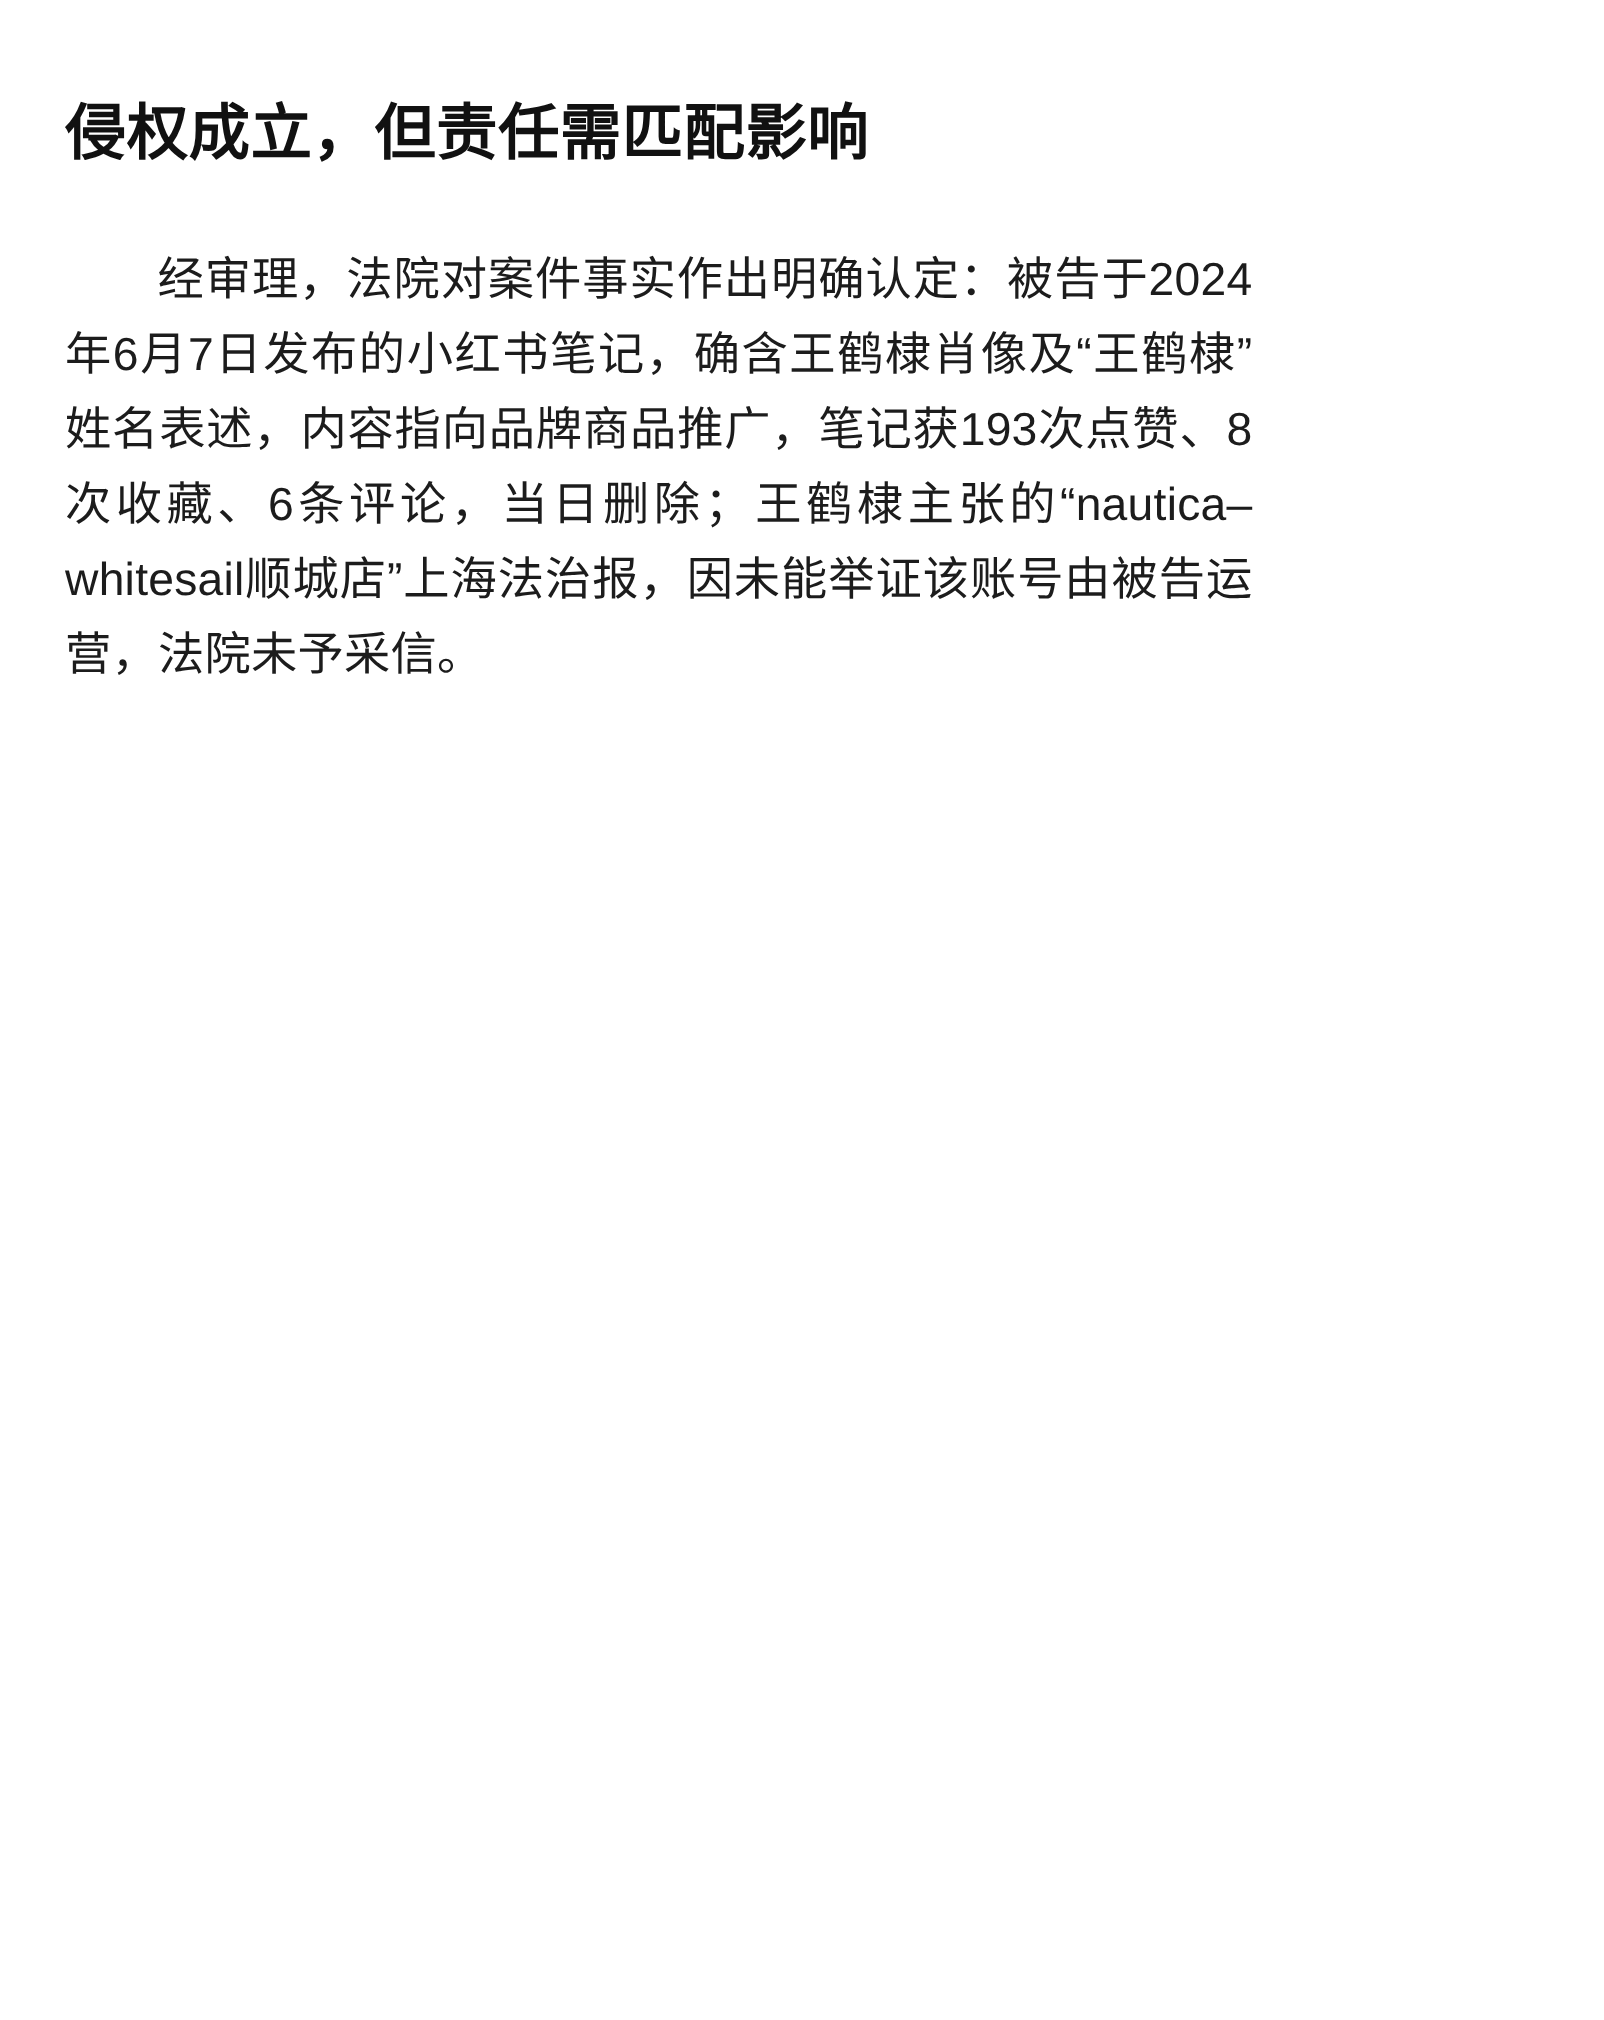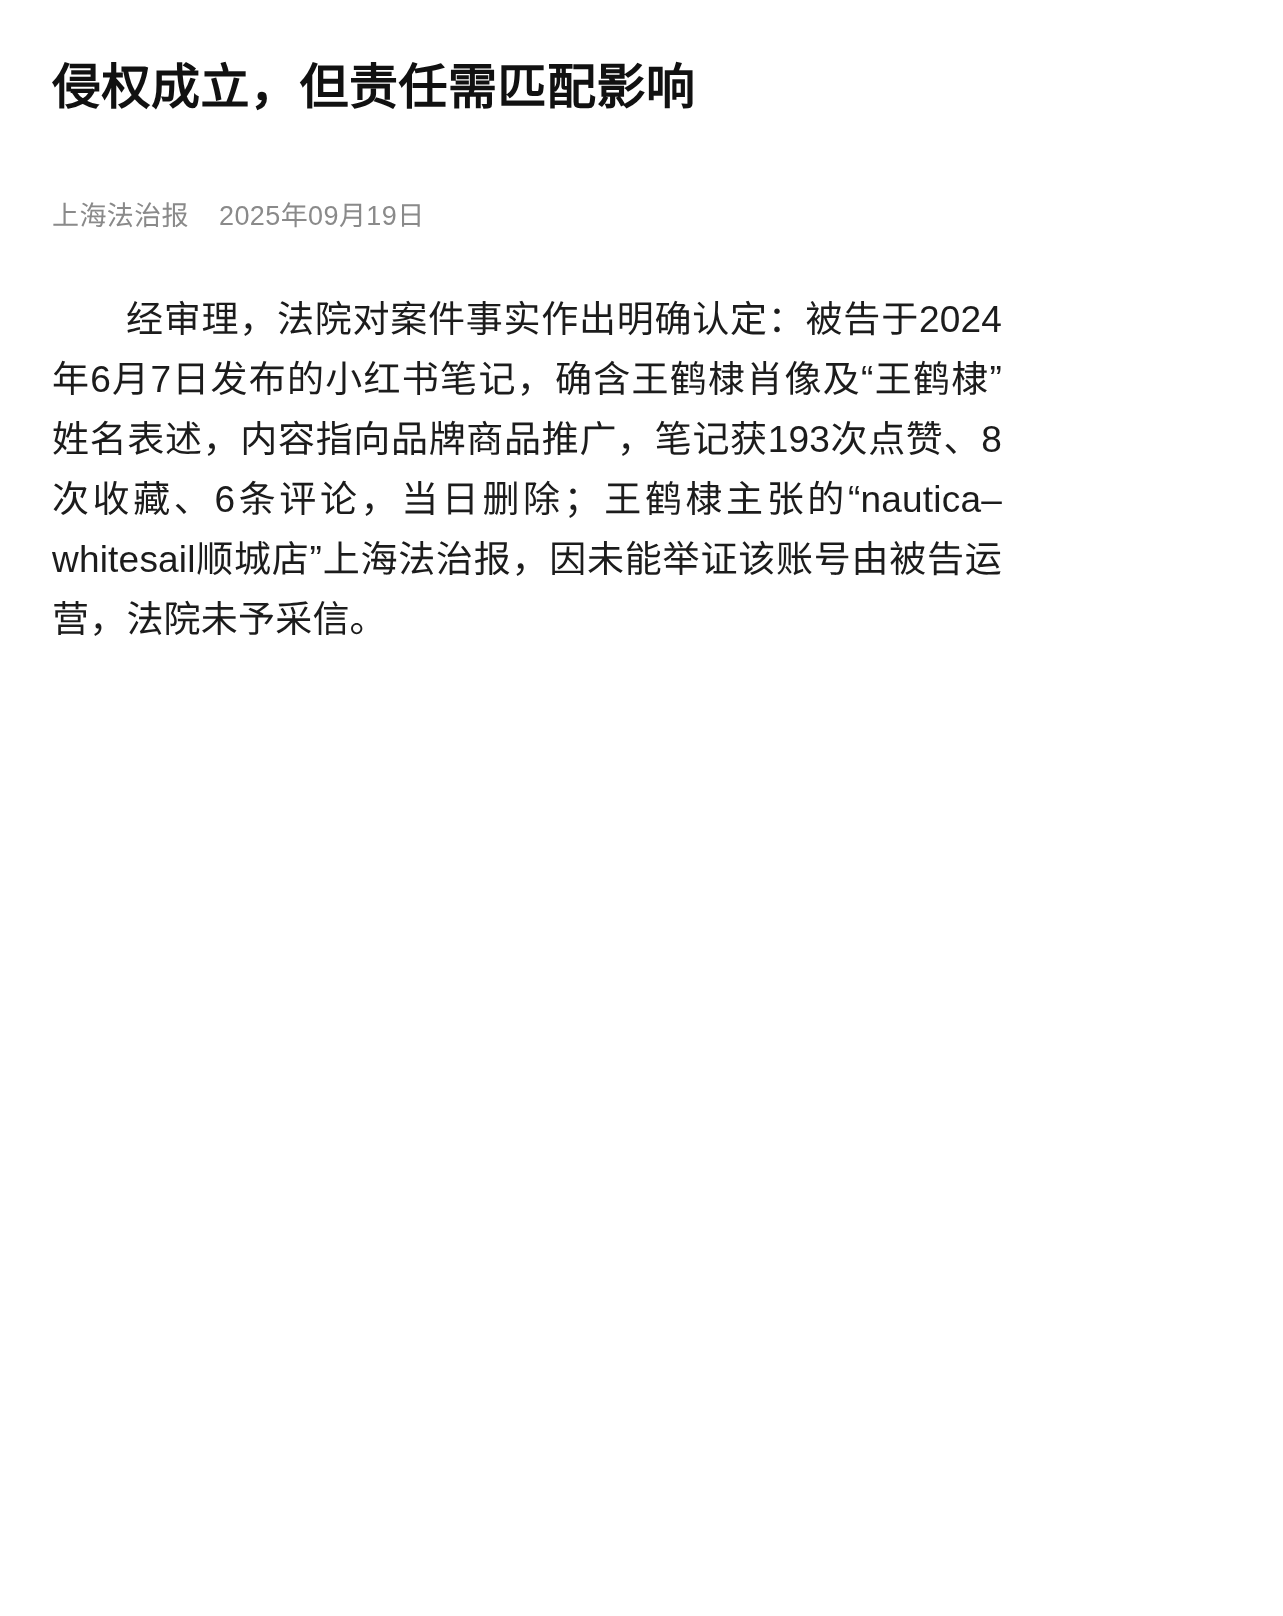--- a/index.html
+++ b/index.html
@@ -10,21 +10,21 @@
   body {
     width: 1283px;
     min-height: 1616px;
     font-family: "Liberation Sans", "DejaVu Sans", sans-serif;
     color: #1a1a1a;
     -webkit-font-smoothing: antialiased;
   }
   .article {
     box-sizing: border-box;
     width: 1054px;
-    padding: 44px 52px 40px 52px;
+    padding: 64px 52px 40px 52px;
   }
   .article-title {
     font-size: 49px;
     line-height: 1.35;
     font-weight: 700;
     letter-spacing: 0.5px;
     color: #111111;
     margin: 0 0 0 0;
     padding: 10px 0 0 0;
   }
@@ -61,22 +61,18 @@
     margin-bottom: 0;
   }
 </style>
 </head>
 <body>
 
 <div class="article">
 
   <h1 class="article-title">侵权成立，但责任需匹配影响</h1>
 
-  <div class="meta-row">
-    <span class="meta-source">上海法治报</span>
-    <span class="meta-date">2025年09月19日</span>
-  </div>
 
   <div class="body-copy">
     <p>经审理，法院对案件事实作出明确认定：被告于2024年6月7日发布的小红书笔记，确含王鹤棣肖像及“王鹤棣”姓名表述，内容指向品牌商品推广，笔记获193次点赞、8次收藏、6条评论，当日删除；王鹤棣主张的“nautica–whitesail顺城店”上海法治报，因未能举证该账号由被告运营，法院未予采信。</p>
   </div>
 
 </div>
 
 </body></html>

